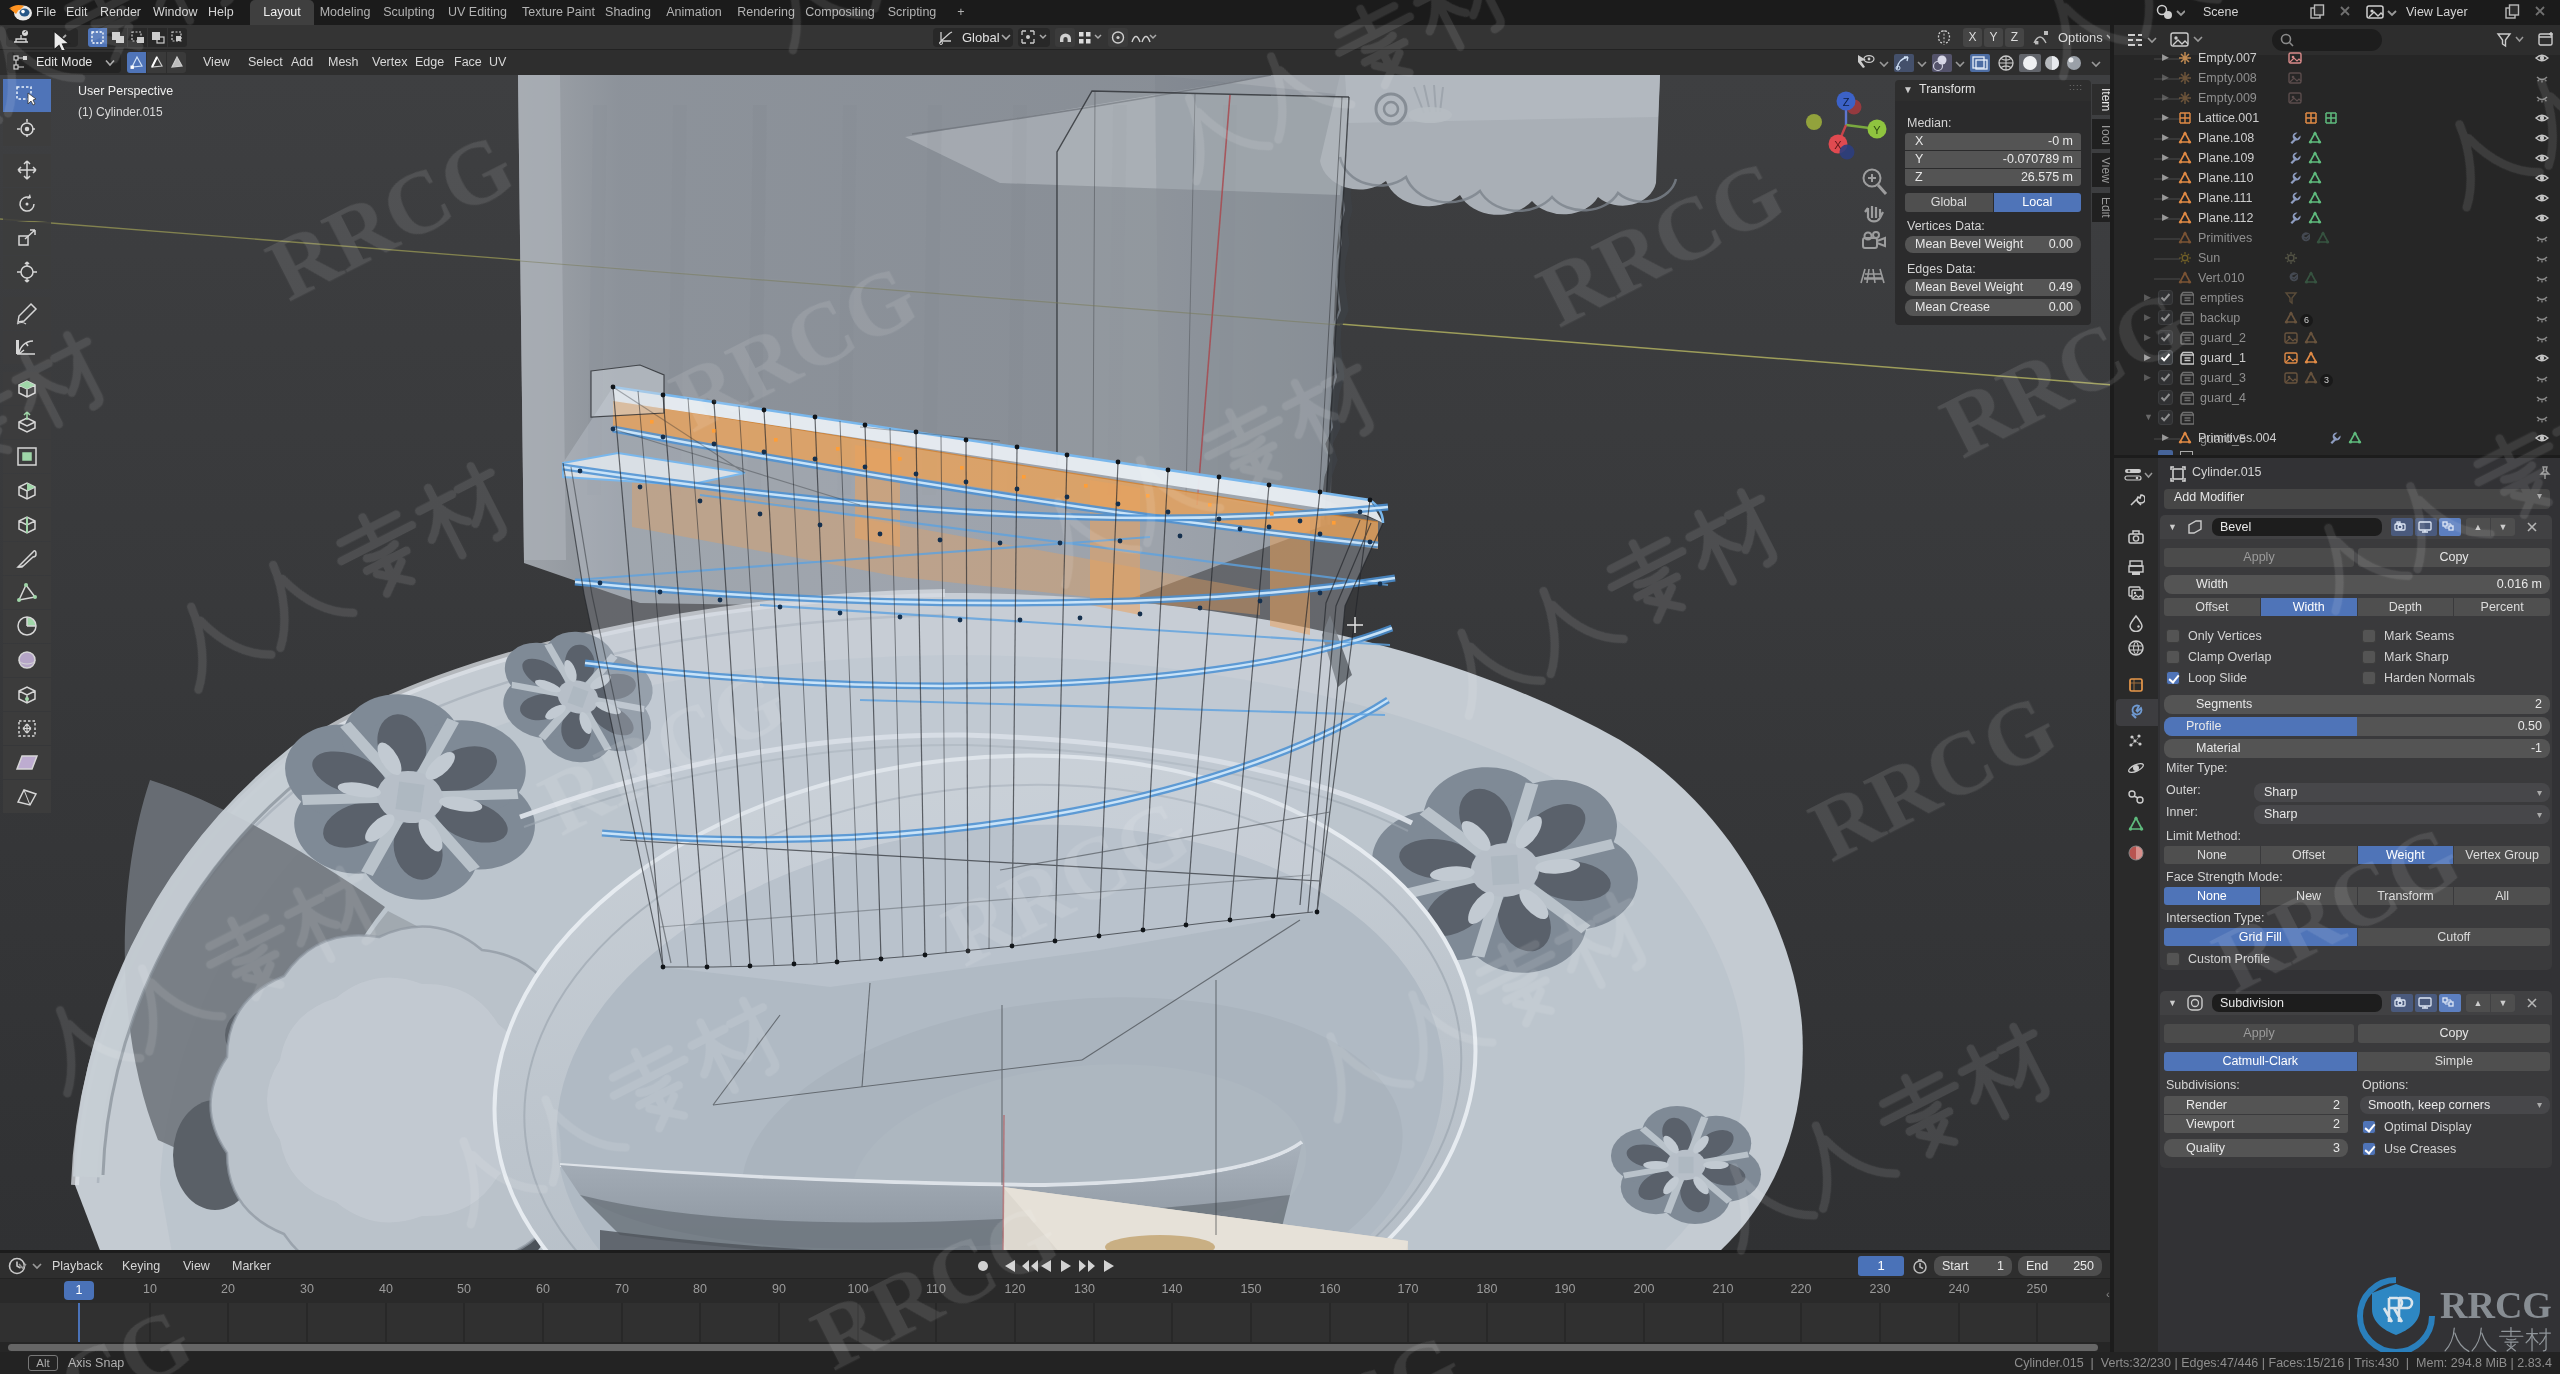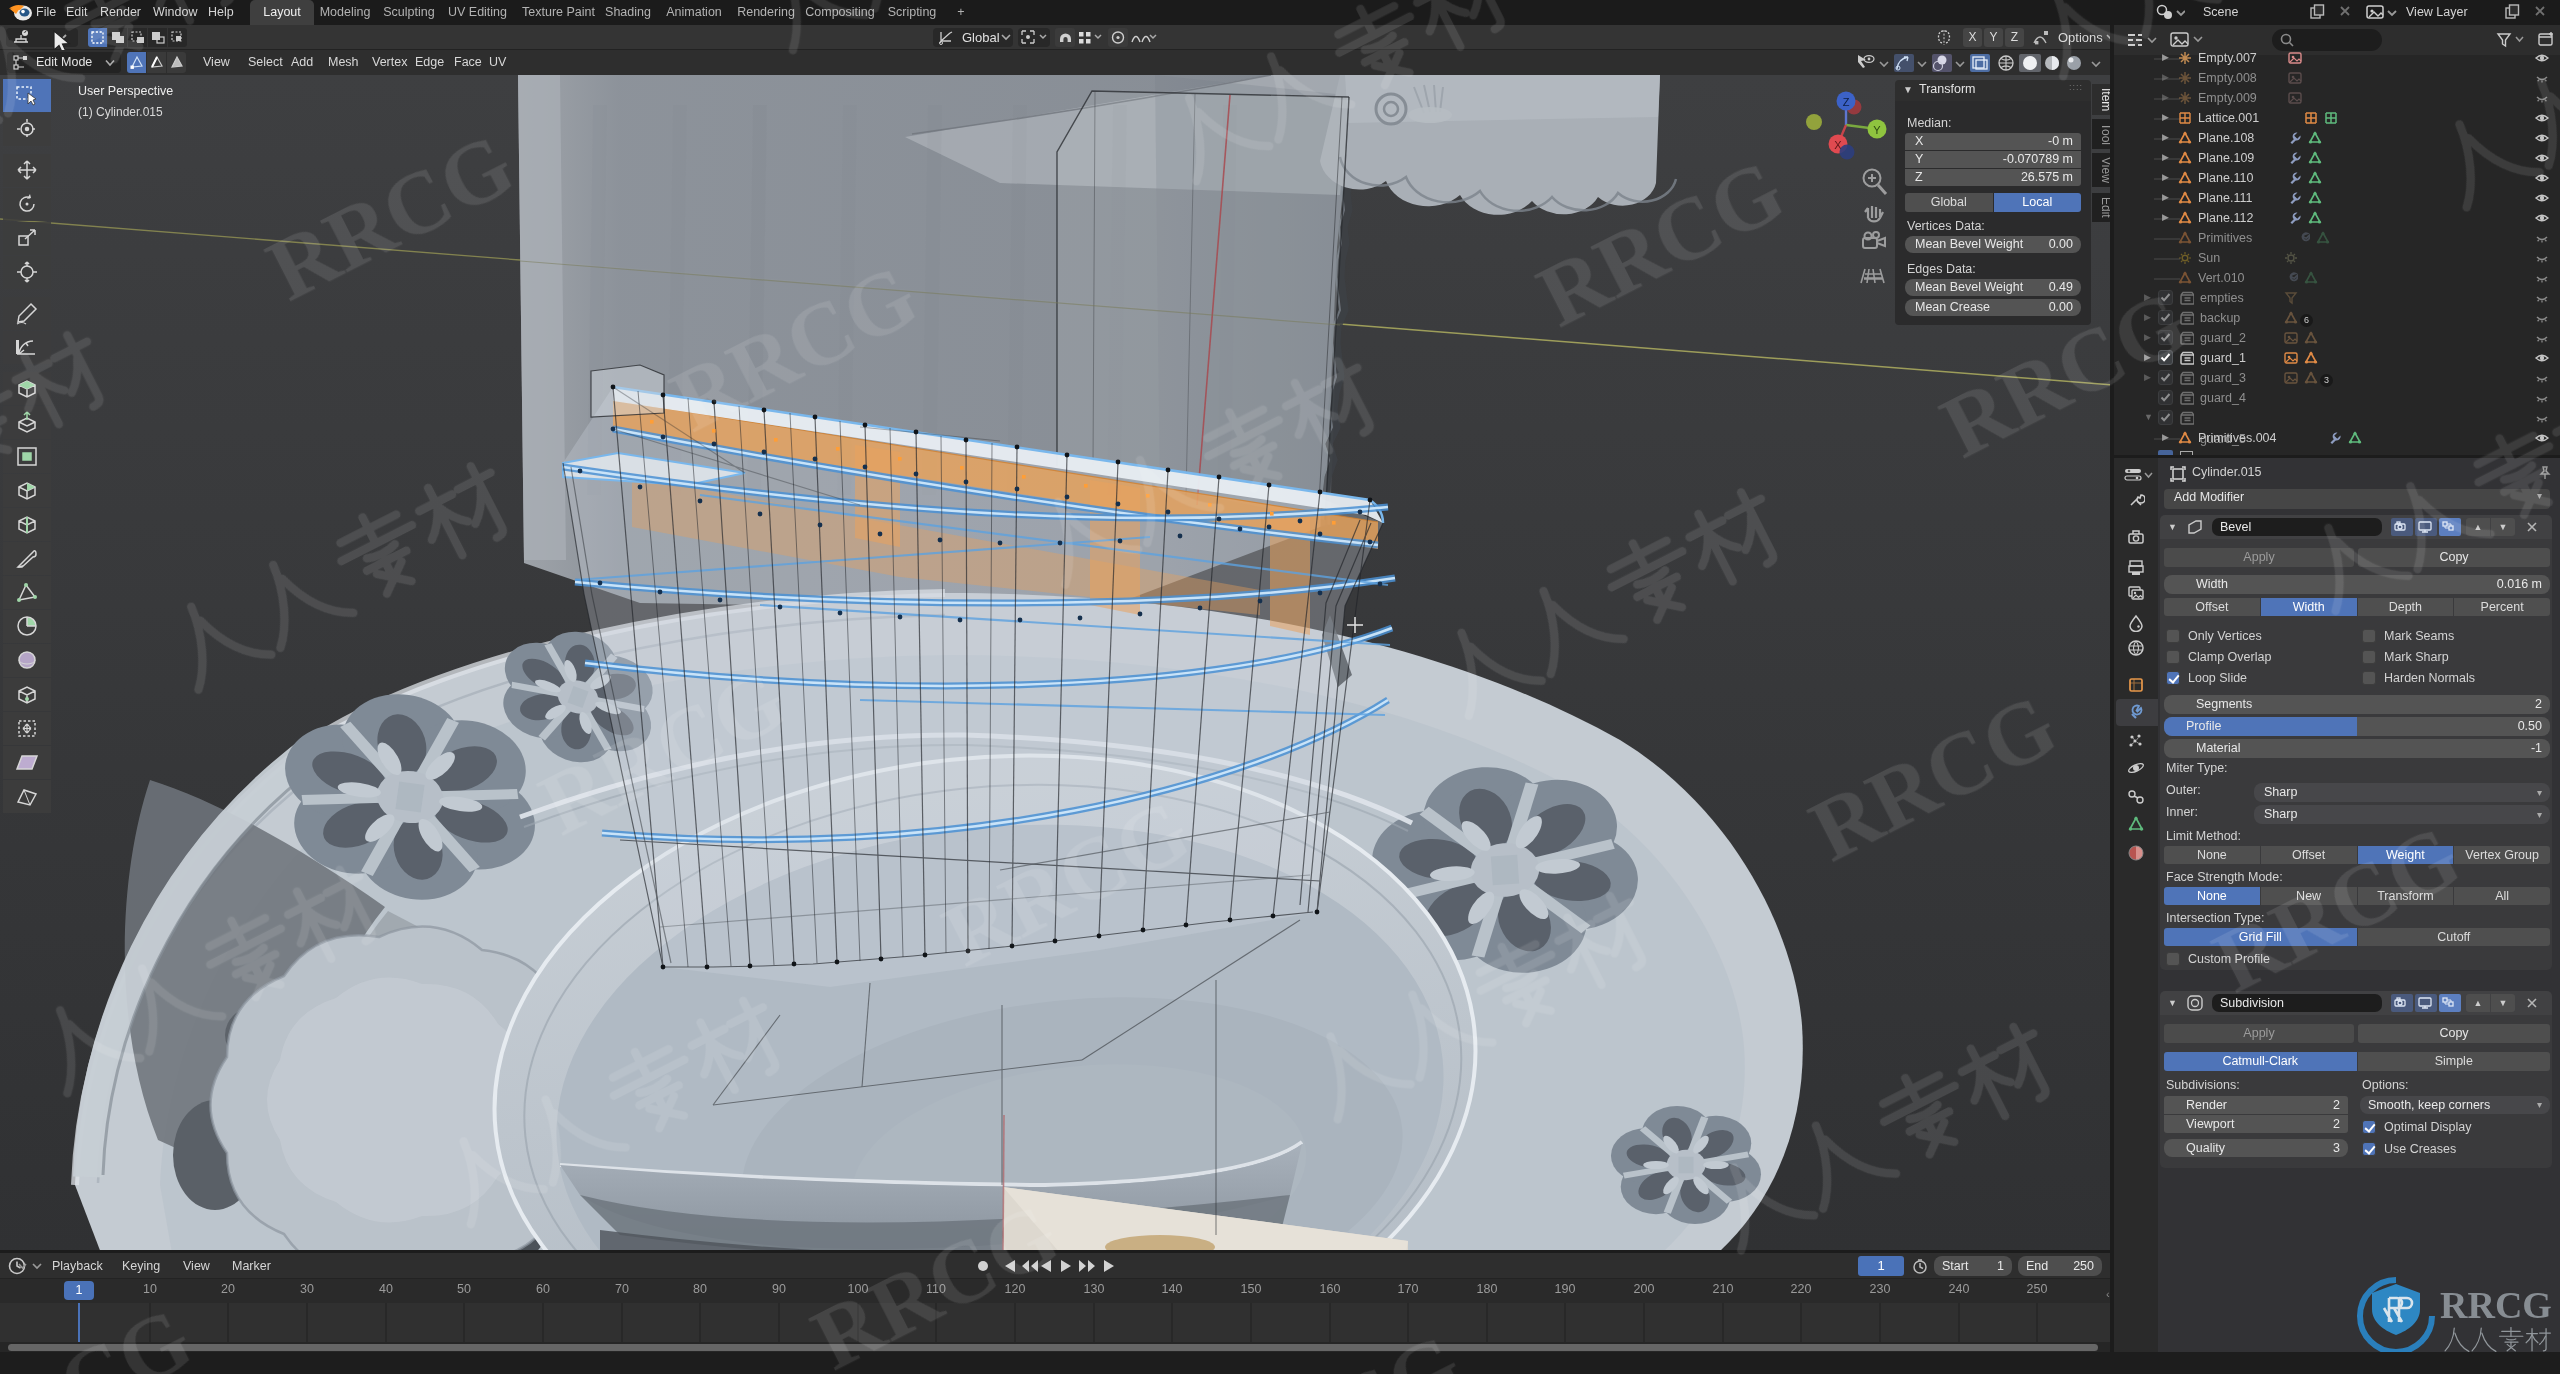--- a/index.html
+++ b/index.html
@@ -1063,21 +1063,21 @@
         <div class="abs" style="left:287px;top:3px;width:40px;text-align:center;font-size:12.5px;color:#9b9b9b">30</div>
         <div class="abs" style="left:366px;top:3px;width:40px;text-align:center;font-size:12.5px;color:#9b9b9b">40</div>
         <div class="abs" style="left:444px;top:3px;width:40px;text-align:center;font-size:12.5px;color:#9b9b9b">50</div>
         <div class="abs" style="left:523px;top:3px;width:40px;text-align:center;font-size:12.5px;color:#9b9b9b">60</div>
         <div class="abs" style="left:602px;top:3px;width:40px;text-align:center;font-size:12.5px;color:#9b9b9b">70</div>
         <div class="abs" style="left:680px;top:3px;width:40px;text-align:center;font-size:12.5px;color:#9b9b9b">80</div>
         <div class="abs" style="left:759px;top:3px;width:40px;text-align:center;font-size:12.5px;color:#9b9b9b">90</div>
         <div class="abs" style="left:838px;top:3px;width:40px;text-align:center;font-size:12.5px;color:#9b9b9b">100</div>
         <div class="abs" style="left:916px;top:3px;width:40px;text-align:center;font-size:12.5px;color:#9b9b9b">110</div>
         <div class="abs" style="left:995px;top:3px;width:40px;text-align:center;font-size:12.5px;color:#9b9b9b">120</div>
-        <div class="abs" style="left:1074px;top:3px;width:40px;text-align:center;font-size:12.5px;color:#9b9b9b">130</div>
+        <div class="abs" style="left:1074px;top:3px;width:40px;text-align:left;font-size:12.5px;color:#9b9b9b">130</div>
         <div class="abs" style="left:1152px;top:3px;width:40px;text-align:center;font-size:12.5px;color:#9b9b9b">140</div>
         <div class="abs" style="left:1231px;top:3px;width:40px;text-align:center;font-size:12.5px;color:#9b9b9b">150</div>
         <div class="abs" style="left:1310px;top:3px;width:40px;text-align:center;font-size:12.5px;color:#9b9b9b">160</div>
         <div class="abs" style="left:1388px;top:3px;width:40px;text-align:center;font-size:12.5px;color:#9b9b9b">170</div>
         <div class="abs" style="left:1467px;top:3px;width:40px;text-align:center;font-size:12.5px;color:#9b9b9b">180</div>
         <div class="abs" style="left:1545px;top:3px;width:40px;text-align:center;font-size:12.5px;color:#9b9b9b">190</div>
         <div class="abs" style="left:1624px;top:3px;width:40px;text-align:center;font-size:12.5px;color:#9b9b9b">200</div>
         <div class="abs" style="left:1703px;top:3px;width:40px;text-align:center;font-size:12.5px;color:#9b9b9b">210</div>
         <div class="abs" style="left:1781px;top:3px;width:40px;text-align:center;font-size:12.5px;color:#9b9b9b">220</div>
         <div class="abs" style="left:1860px;top:3px;width:40px;text-align:center;font-size:12.5px;color:#9b9b9b">230</div>
@@ -1810,20 +1810,25 @@
 <g stroke="#9aa0a5" stroke-width="4.5" fill="none" stroke-linecap="round" transform="translate(92,56) scale(0.27)">
 <use href="#rrsc"></use>
 </g>
 </g>
       </svg>
     </div>
   <div class="abs" style="left:2110px;top:25px;width:4px;height:1327px;background:#1c1c1c"></div>
     <div class="abs" style="left:0;top:1250px;width:2113px;height:3px;background:#1c1c1c"></div>
     <div class="abs" style="left:2114px;top:455px;width:446px;height:3px;background:#1c1c1c"></div>
     <div class="abs" style="left:2106px;top:1288px;color:#8a8a8a;font-size:11px;font-family:Liberation Sans">‹</div>
+    <div id="statusbar">
+      <div class="abs" style="left:28px;top:3px;width:30px;height:16px;border:1px solid #777;border-radius:3px;color:#aaa;font-size:11.5px;text-align:center;line-height:15px">Alt</div>
+      <div class="abs" style="left:68px;top:0;color:#b0b0b0">Axis Snap</div>
+      <div class="abs" style="right:8px;top:0;color:#8e8e8e">Cylinder.015&nbsp; | &nbsp;Verts:32/230 | Edges:47/446 | Faces:15/216 | Tris:430&nbsp; | &nbsp;Mem: 294.8 MiB | 2.83.4</div>
+    </div>
 <svg class="abs" style="left:0;top:0;pointer-events:none" width="2560" height="1374" viewBox="0 0 2560 1374">
 <defs>
 <g id="ren" stroke-linecap="round" fill="none">
  <path d="M38,8 C36,40 22,74 4,92"></path>
           <path d="M40,26 C50,58 68,82 92,94"></path>
 </g>
 <g id="su" stroke-linecap="round" fill="none">
  <path d="M14,20 H82"></path>
           <path d="M6,38 H92"></path>
           <path d="M48,6 V38"></path>

